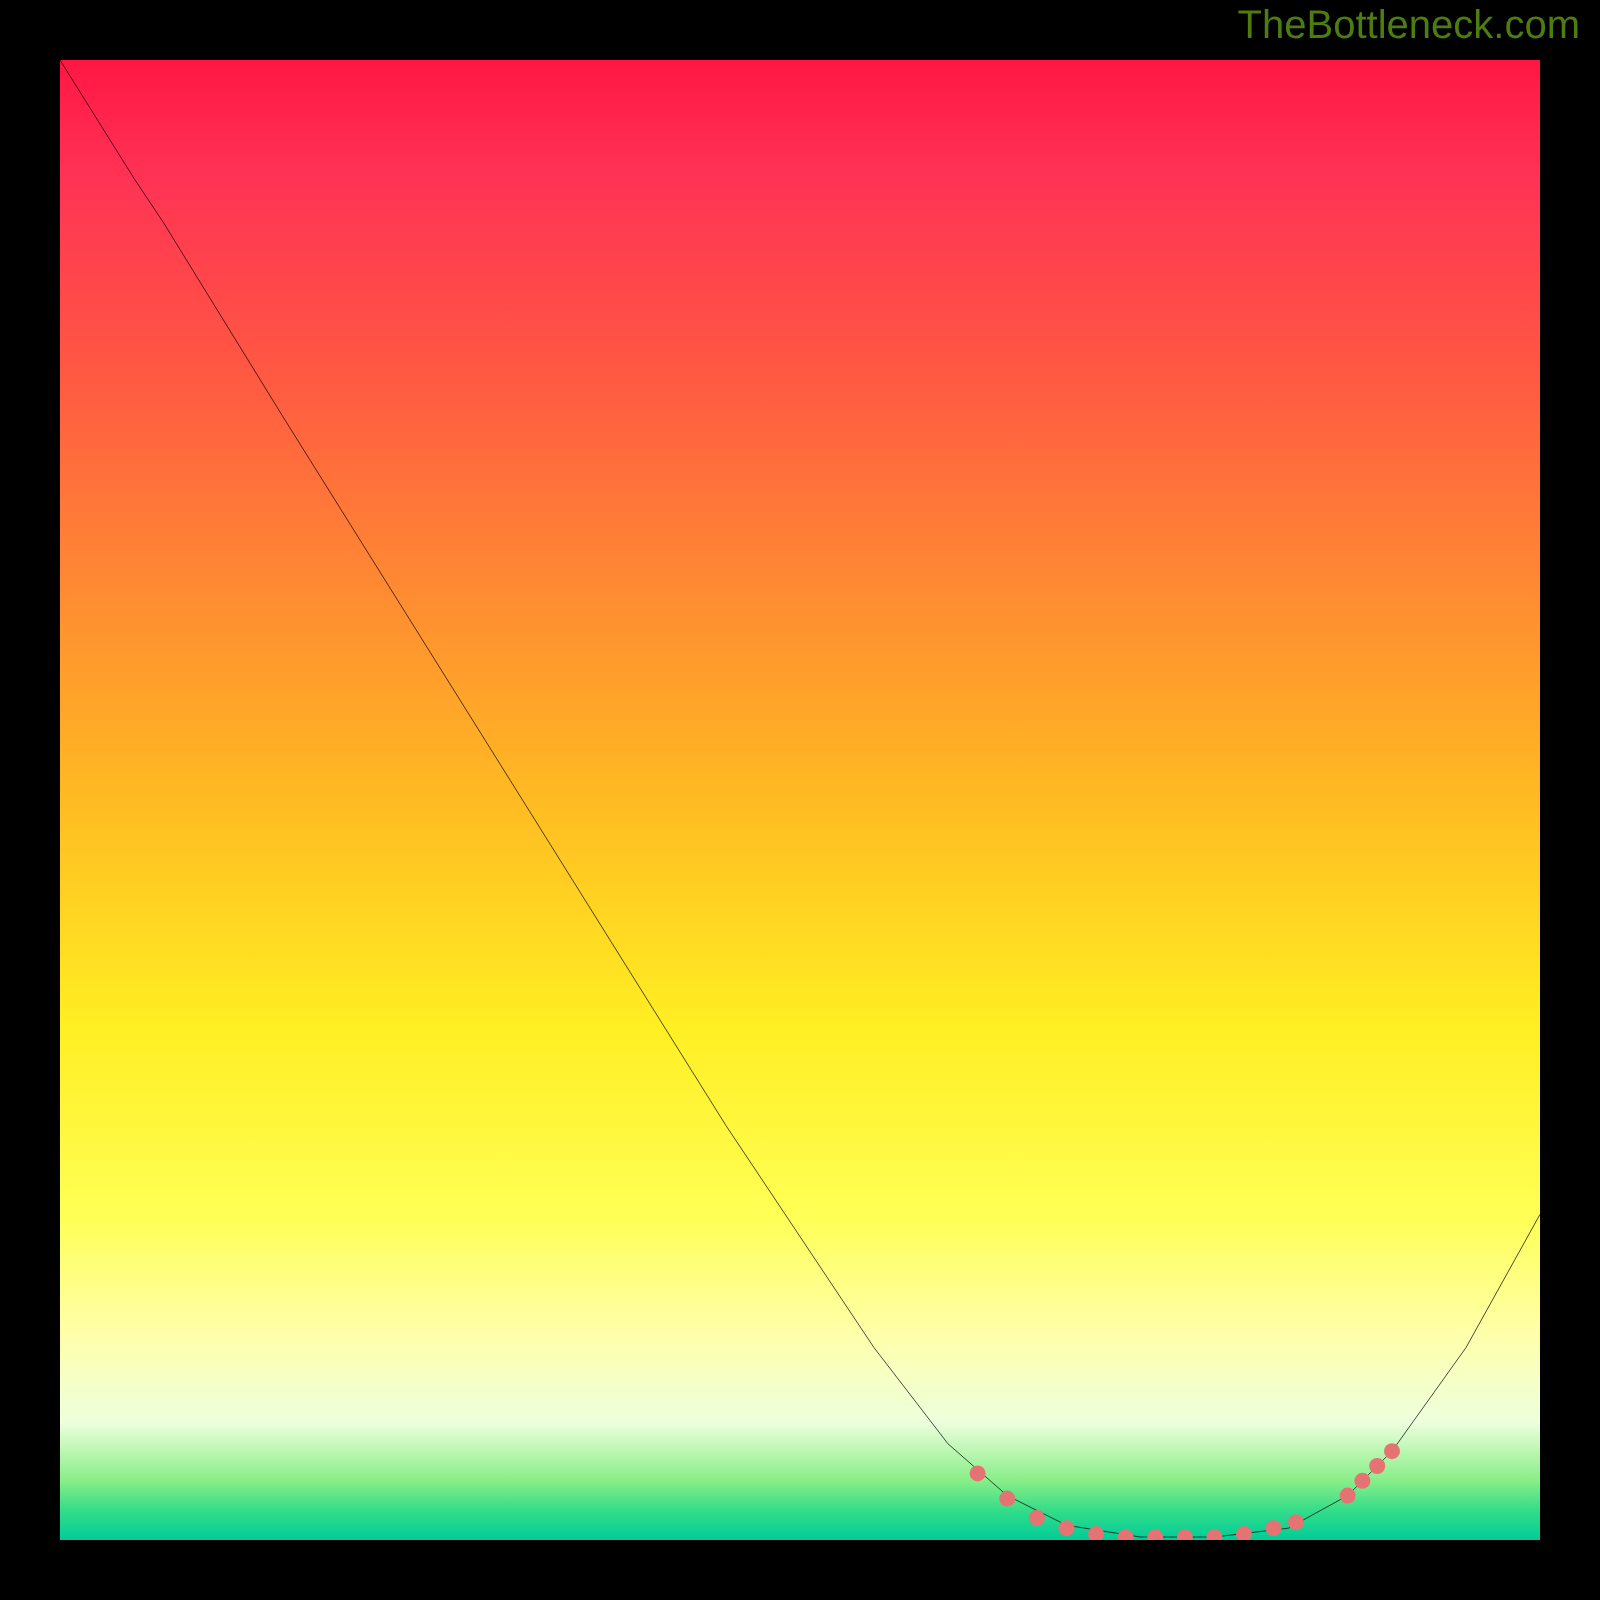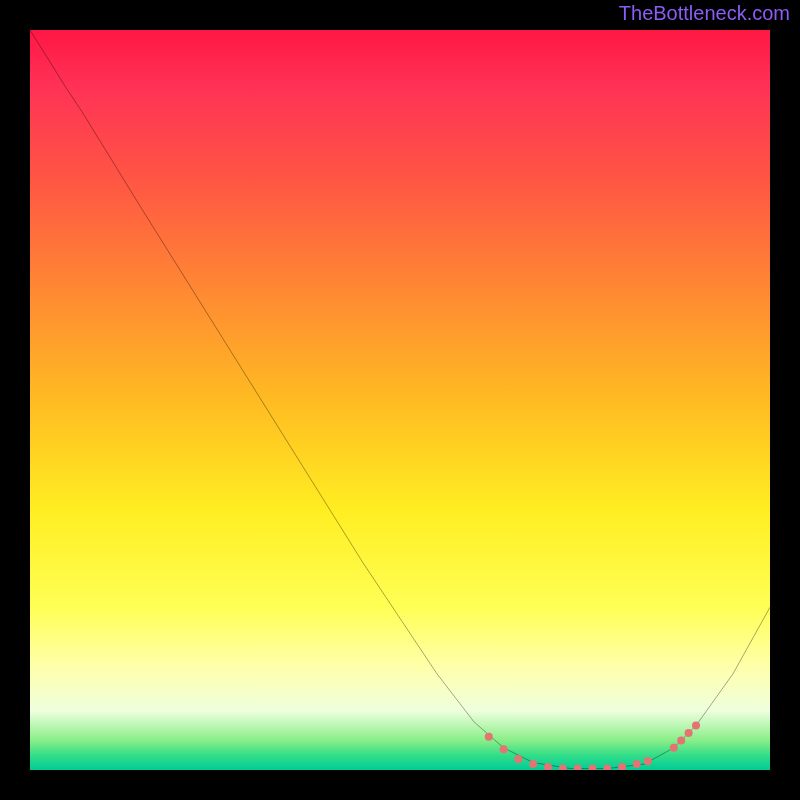--- a/index.html
+++ b/index.html
@@ -8,21 +8,21 @@
     height: 800px;
     background: #000;
     position: relative;
     font-family: Arial, Helvetica, sans-serif;
     overflow: hidden;
   }
   .attribution {
     position: absolute;
     top: 2px;
     right: 10px;
-    color: #8b5cf6;
+    color: #4d7c0f;
     font-size: 20px;
     font-weight: 500;
     z-index: 10;
   }
   .plot-area {
     position: absolute;
     left: 30px;
     top: 30px;
     width: 740px;
     height: 740px;

